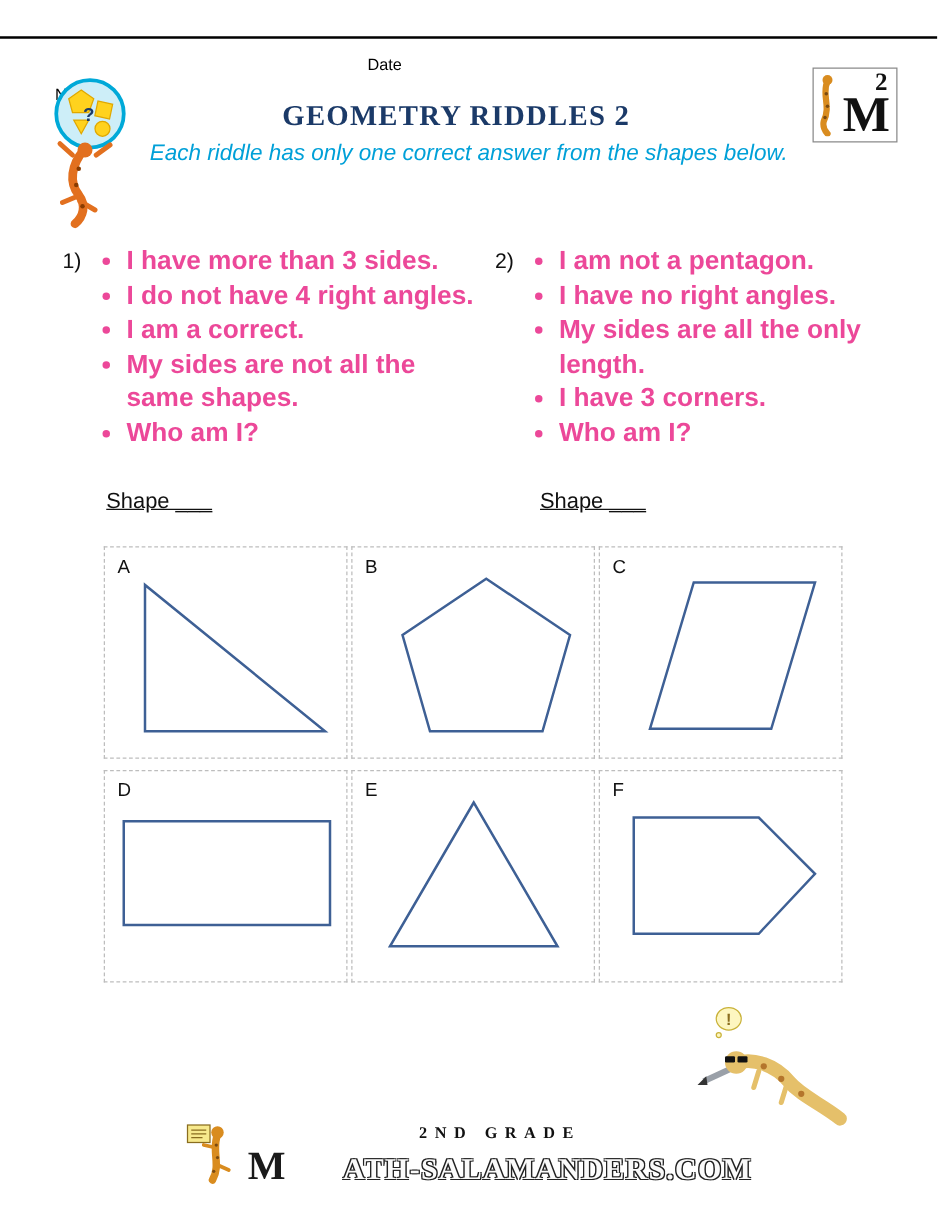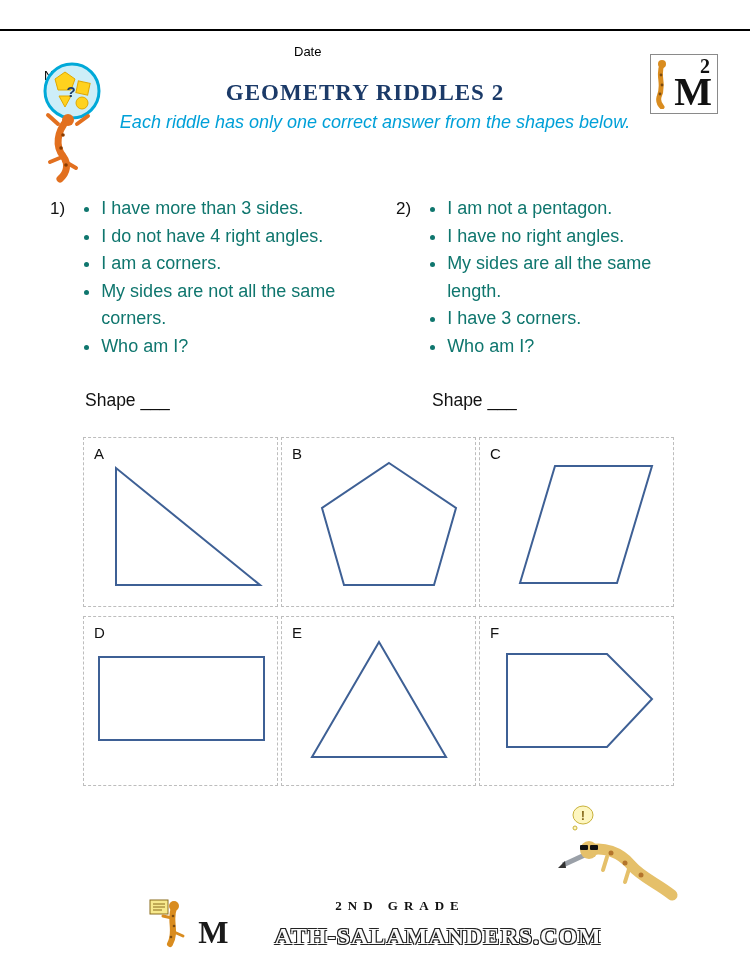--- a/index.html
+++ b/index.html
@@ -28,23 +28,23 @@
   .subtitle{
     position:absolute;left:0;top:112px;width:750px;text-align:center;
     font-style:italic;font-size:18px;color:#00a0d8;
   }
 
   .riddle{position:absolute;display:flex;align-items:flex-start;}
   .riddle-1{left:50px;top:195px;width:330px;}
   .riddle-2{left:396px;top:195px;width:312px;}
   .rnum{font-size:17px;line-height:27.5px;}
   .clues{margin:0 0 0 12px;padding:0 0 0 24px;list-style:disc;}
-  .clues li{font-size:18px;line-height:27.5px;color:#0f766e;}
-
-  .answer{position:absolute;top:390px;font-size:17.5px;color:#111;}
+  .clues li{font-size:21px;line-height:27.5px;color:#ec4899;font-weight:bold;}
+
+  .answer{position:absolute;top:390px;font-size:17.5px;color:#111;text-decoration:underline;}
   .answer-1{left:85px;}
   .answer-2{left:432px;}
 
   .shape-grid{
     position:absolute;left:83px;top:437px;
     display:grid;grid-template-columns:repeat(3,195px);grid-template-rows:repeat(2,170px);
     column-gap:3px;row-gap:9px;
   }
   .shape-cell{
     position:relative;border:1.5px dashed #bdbdbd;background:#fff;box-sizing:border-box;
@@ -114,32 +114,32 @@
   </svg>
 
   <h1 class="title">GEOMETRY RIDDLES 2</h1>
   <div class="subtitle">Each riddle has only one correct answer from the shapes below.</div>
 
   <div class="riddle riddle-1">
     <span class="rnum">1)</span>
     <ul class="clues">
       <li>I have more than 3 sides.</li>
       <li>I do not have 4 right angles.</li>
-      <li>I am a corners.</li>
-      <li>My sides are not all the same corners.</li>
+      <li>I am a correct.</li>
+      <li>My sides are not all the same shapes.</li>
       <li>Who am I?</li>
     </ul>
   </div>
 
   <div class="riddle riddle-2">
     <span class="rnum">2)</span>
     <ul class="clues">
       <li>I am not a pentagon.</li>
       <li>I have no right angles.</li>
-      <li>My sides are all the same length.</li>
+      <li>My sides are all the only length.</li>
       <li>I have 3 corners.</li>
       <li>Who am I?</li>
     </ul>
   </div>
 
   <span class="answer answer-1">Shape ___</span>
   <span class="answer answer-2">Shape ___</span>
 
   <div class="shape-grid">
 

